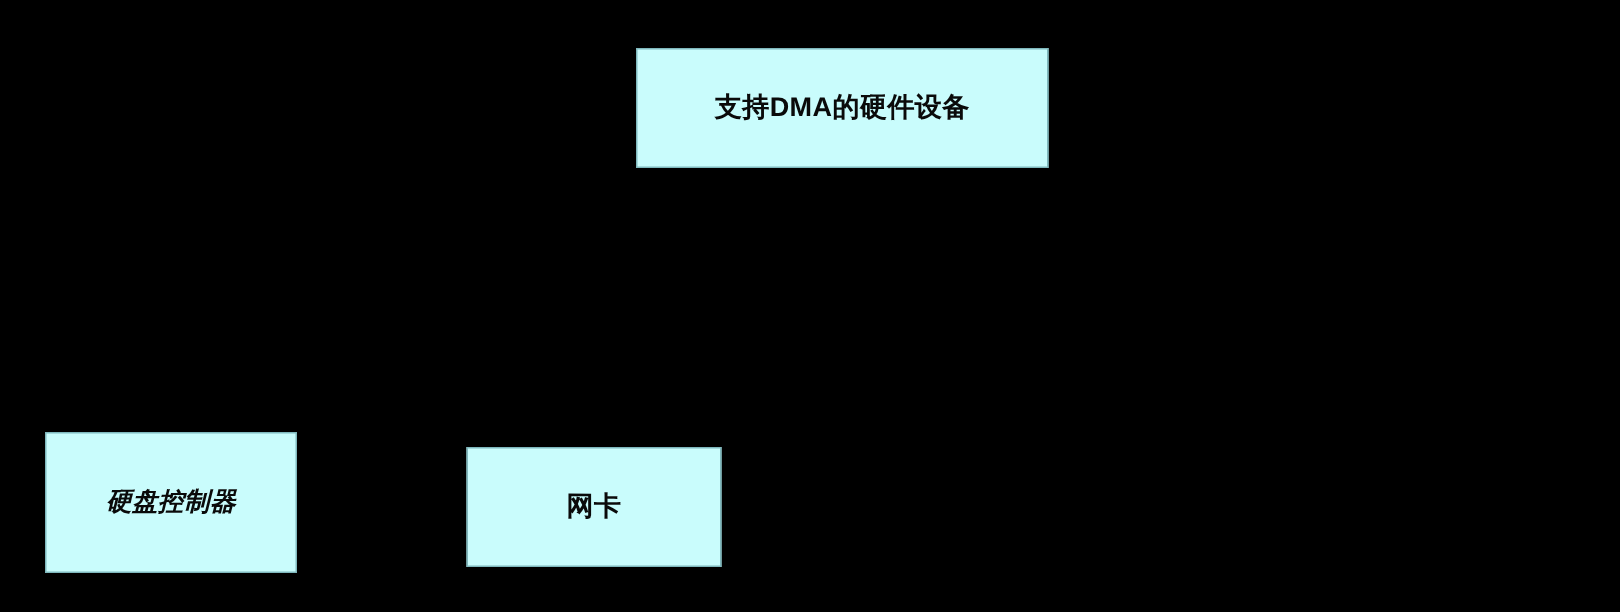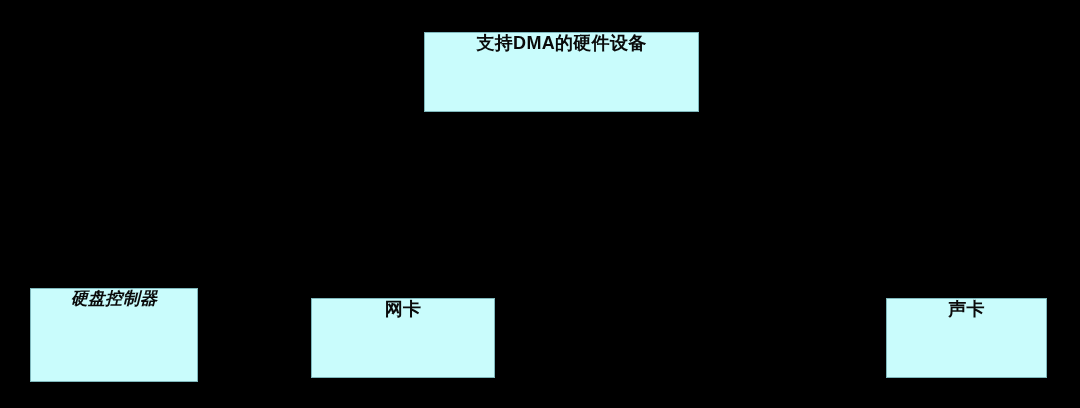--- a/index.html
+++ b/index.html
@@ -26,20 +26,21 @@
     width: 1080px;
     height: 408px;
     pointer-events: none;
   }
   .node-box {
     position: absolute;
     box-sizing: border-box;
     background: #c9fcfc;
     border: 1px solid #7fb8bd;
     display: flex;
+    align-items: center;
     justify-content: center;
     text-align: center;
   }
   .node-label {
     color: #0a0a0a;
     font-weight: bold;
     font-size: 18px;
     line-height: 1.2;
     letter-spacing: 0.3px;
     white-space: nowrap;
@@ -58,21 +59,21 @@
   #node-leaf-0 {
     left: 30px;
     top: 288px;
     width: 168px;
     height: 94px;
     font-style: italic;
   }
   #node-leaf-1 {
     left: 311px;
     top: 298px;
-    width: 184px;
+    width: 170px;
     height: 80px;
   }
   #node-leaf-2 {
     left: 591px;
     top: 298px;
     width: 166px;
     height: 80px;
   }
   #node-leaf-3 {
     left: 886px;
@@ -103,17 +104,14 @@
 
   <div class="node-box" id="node-leaf-0">
     <span class="node-label small">硬盘控制器</span>
   </div>
 
   <div class="node-box" id="node-leaf-1">
     <span class="node-label">网卡</span>
   </div>
 
 
-  <div class="node-box" id="node-leaf-3">
-    <span class="node-label">声卡</span>
-  </div>
 
 </div>
 
 </body></html>

